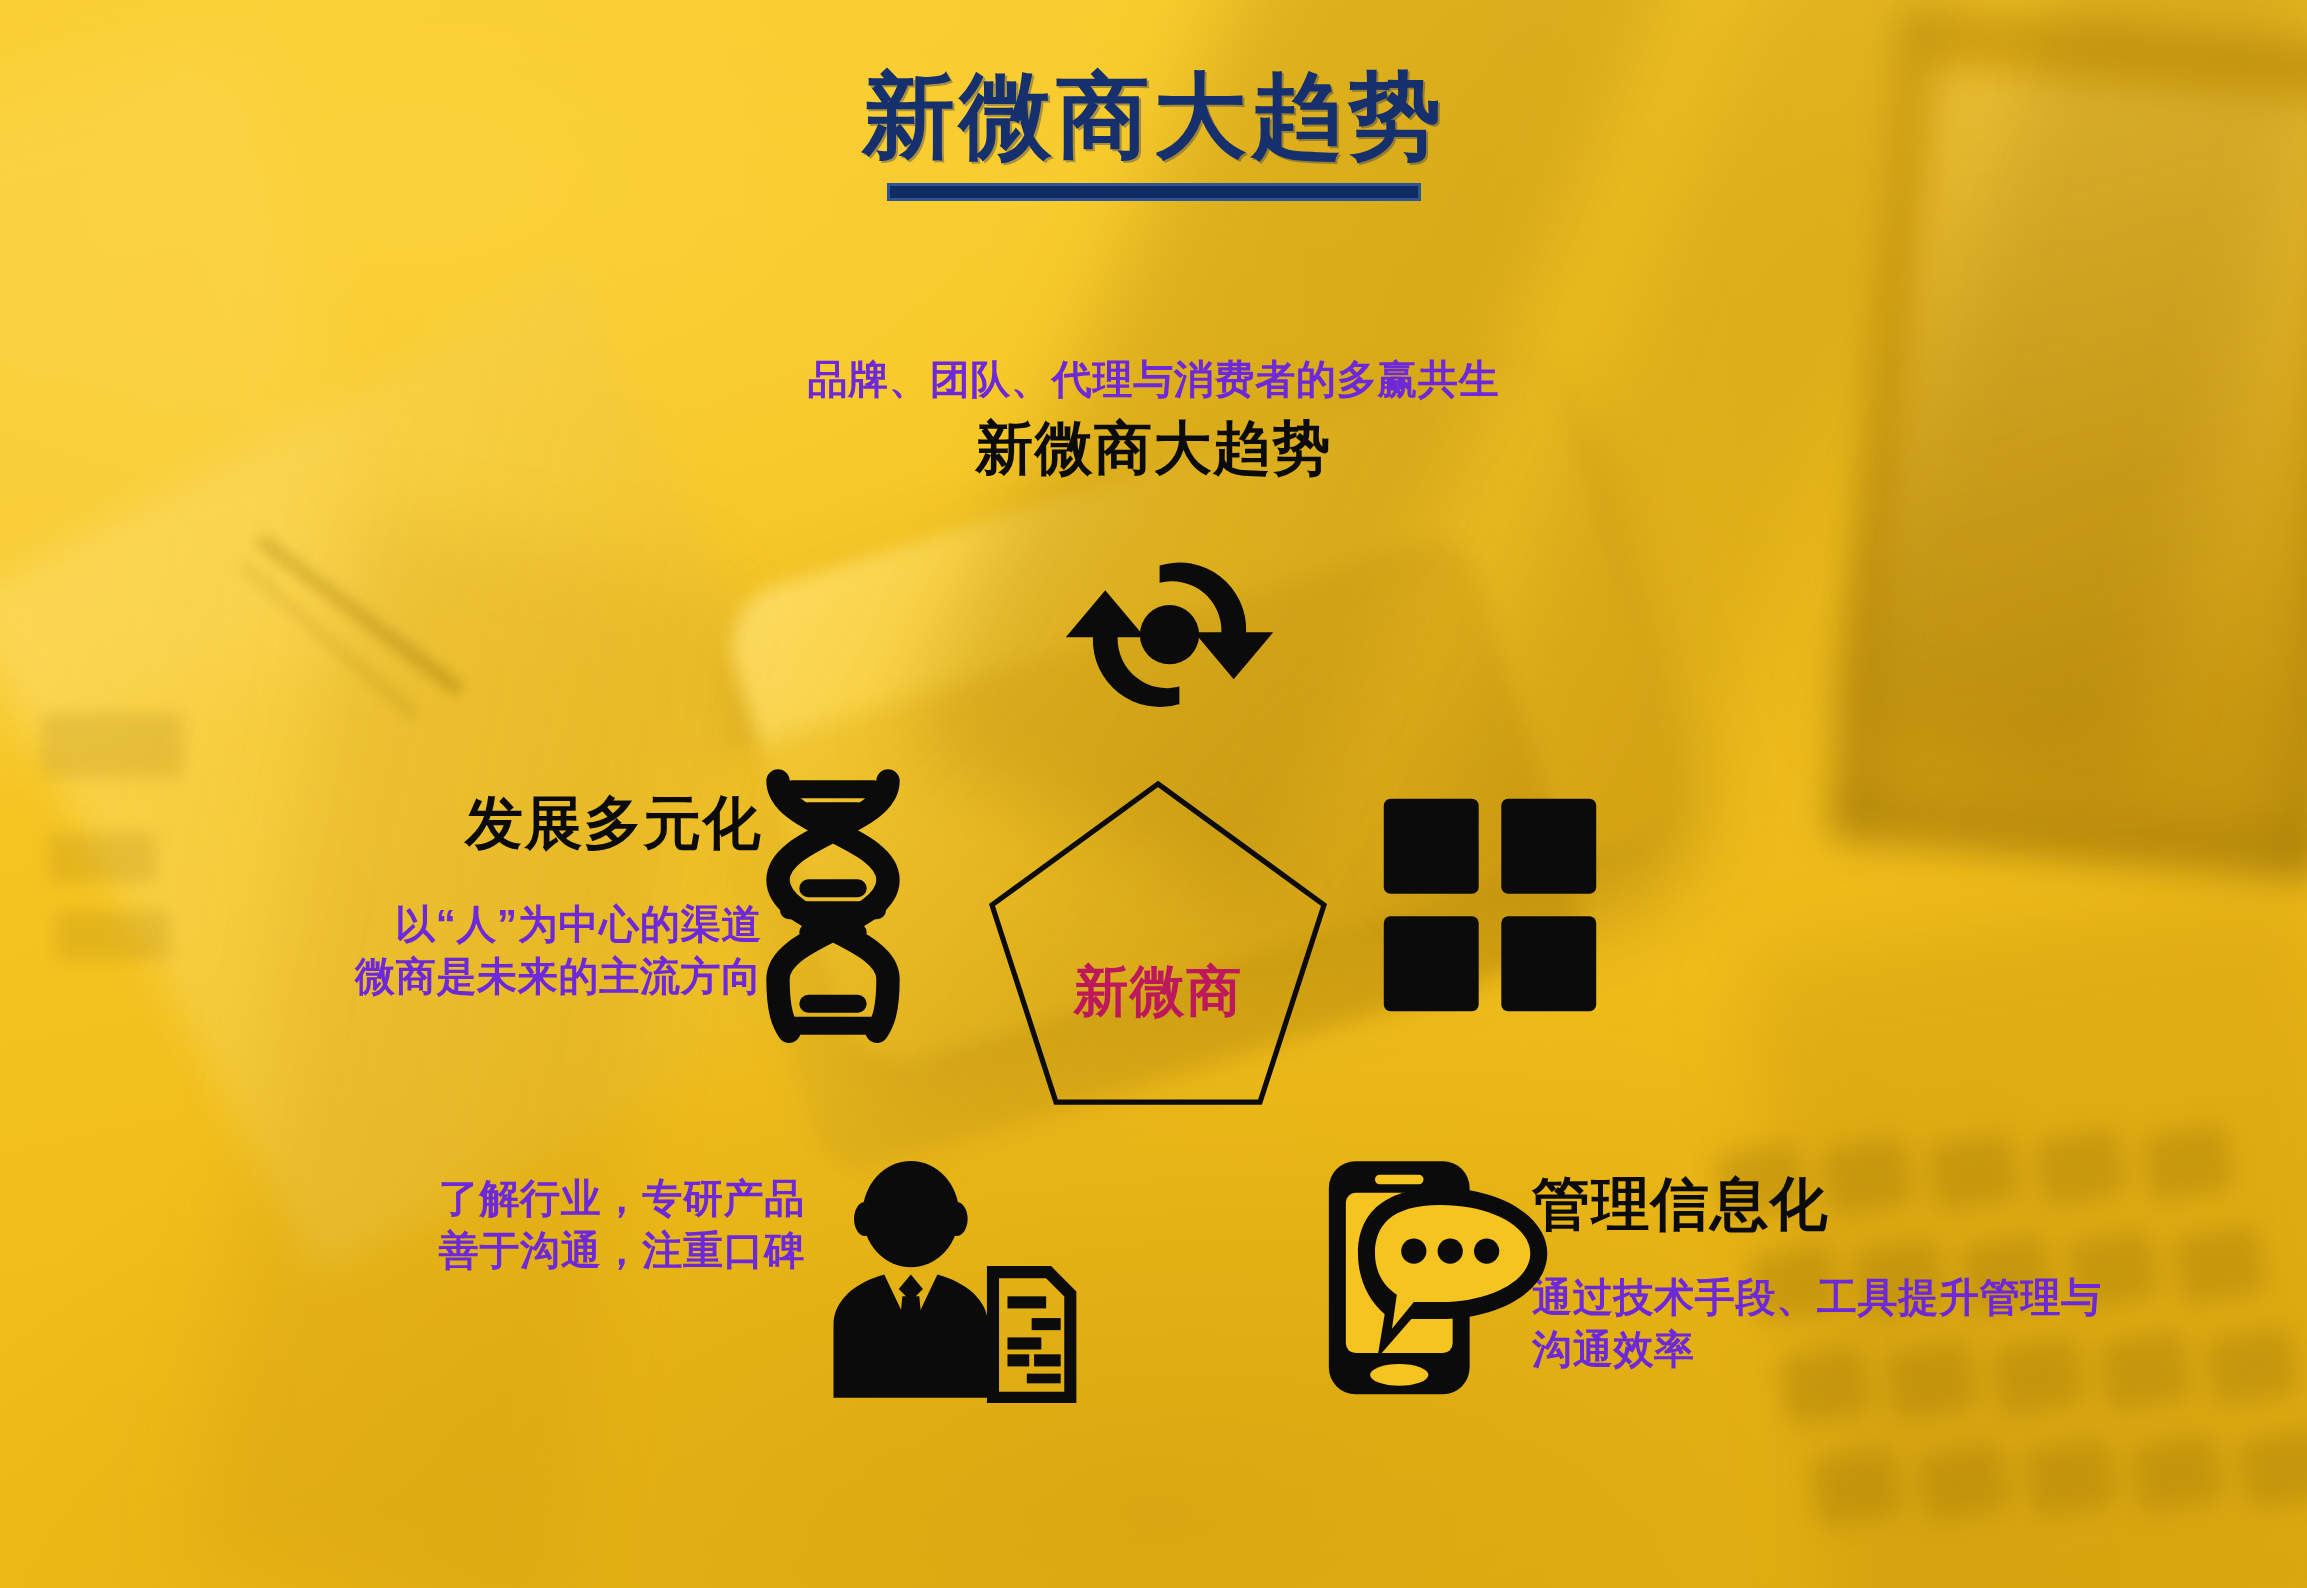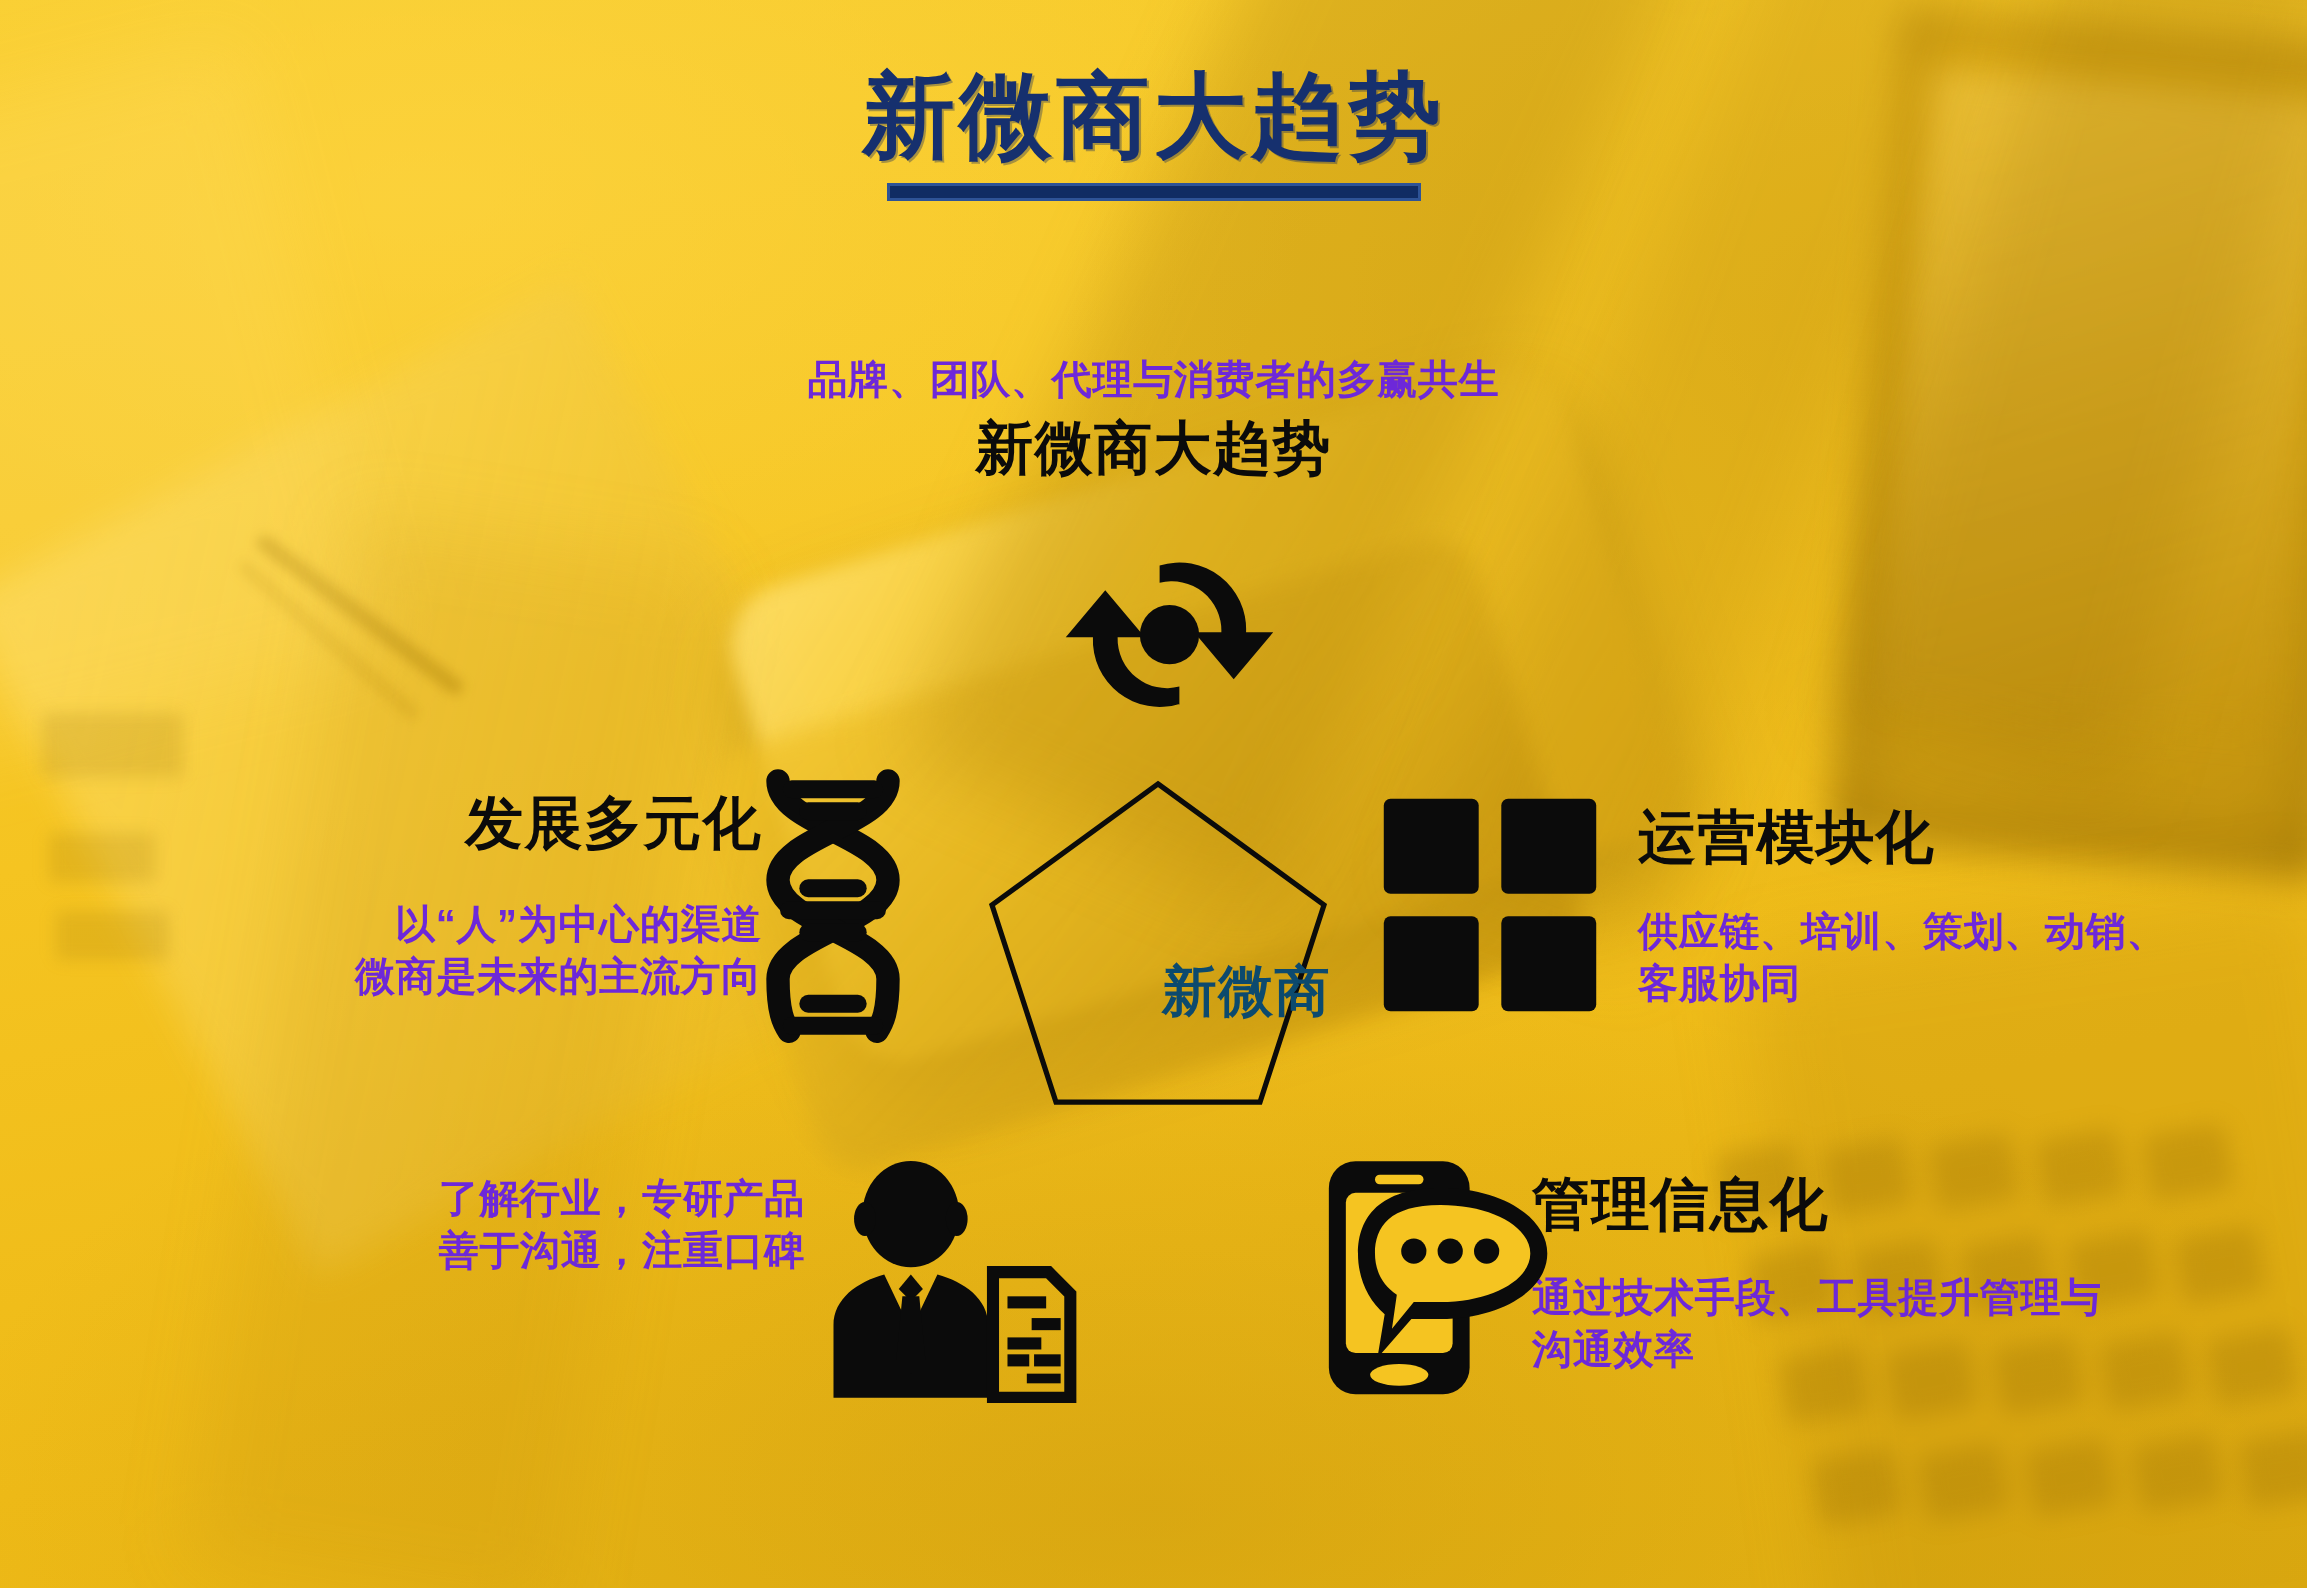--- a/index.html
+++ b/index.html
@@ -163,22 +163,22 @@
   #blk-management { left: 1532px; top: 1172px; width: 678px; text-align: left; }
   #blk-management .head { margin-bottom: 34px; }
 
   
   .pentagon {
     position: absolute; left: 985px; top: 777px; width: 346px; height: 332px;
   }
   .pentagon svg { display: block; width: 100%; height: 100%; }
   .pentagon .center-label {
     position: absolute; left: 0; right: 0; top: 178px;
-    text-align: right;
-    font-size: 55px; font-weight: bold; color: #0c4a6e; letter-spacing: 1.4px;
+    text-align: center;
+    font-size: 55px; font-weight: bold; color: #be185d; letter-spacing: 1.4px;
   }
 
   
   .icon { position: absolute; }
   .icon svg { display: block; }
   #icon-cycle     { left: 1046px; top: 531px;  width: 247px; height: 205px; }
   #icon-dna       { left: 745px; top: 759px; width: 176px; height: 289px; }
   #icon-grid      { left: 1377px; top: 792px; width: 226px; height: 226px; }
   #icon-person    { left: 819px; top: 1161px; width: 261px; height: 244px; }
   #icon-chat      { left: 1324px; top: 1154px; width: 233px; height: 247px; }
@@ -284,27 +284,20 @@
         <line x1="23" y1="19" x2="41" y2="19"></line>
         <line x1="23" y1="47" x2="41" y2="47"></line>
         <line x1="16" y1="55" x2="48" y2="55"></line>
         <line x1="23" y1="63" x2="41" y2="63"></line>
         <line x1="23" y1="89" x2="41" y2="89"></line>
         <line x1="17" y1="97" x2="47" y2="97"></line>
       </g>
     </svg>
   </div>
 
-  <div class="blk" id="blk-operation">
-    <div class="head">运营模块化</div>
-    <div class="desc">
-      <span>供应链、培训、策划、动销、</span>
-      <span>客服协同</span>
-    </div>
-  </div>
 
   <div class="icon" id="icon-grid">
     <svg viewBox="0 0 100 100" xmlns="http://www.w3.org/2000/svg">
       <rect x="3" y="3" width="42" height="42" rx="3" fill="#0B0B0B"></rect>
       <rect x="55" y="3" width="42" height="42" rx="3" fill="#0B0B0B"></rect>
       <rect x="3" y="55" width="42" height="42" rx="3" fill="#0B0B0B"></rect>
       <rect x="55" y="55" width="42" height="42" rx="3" fill="#0B0B0B"></rect>
     </svg>
   </div>
 

